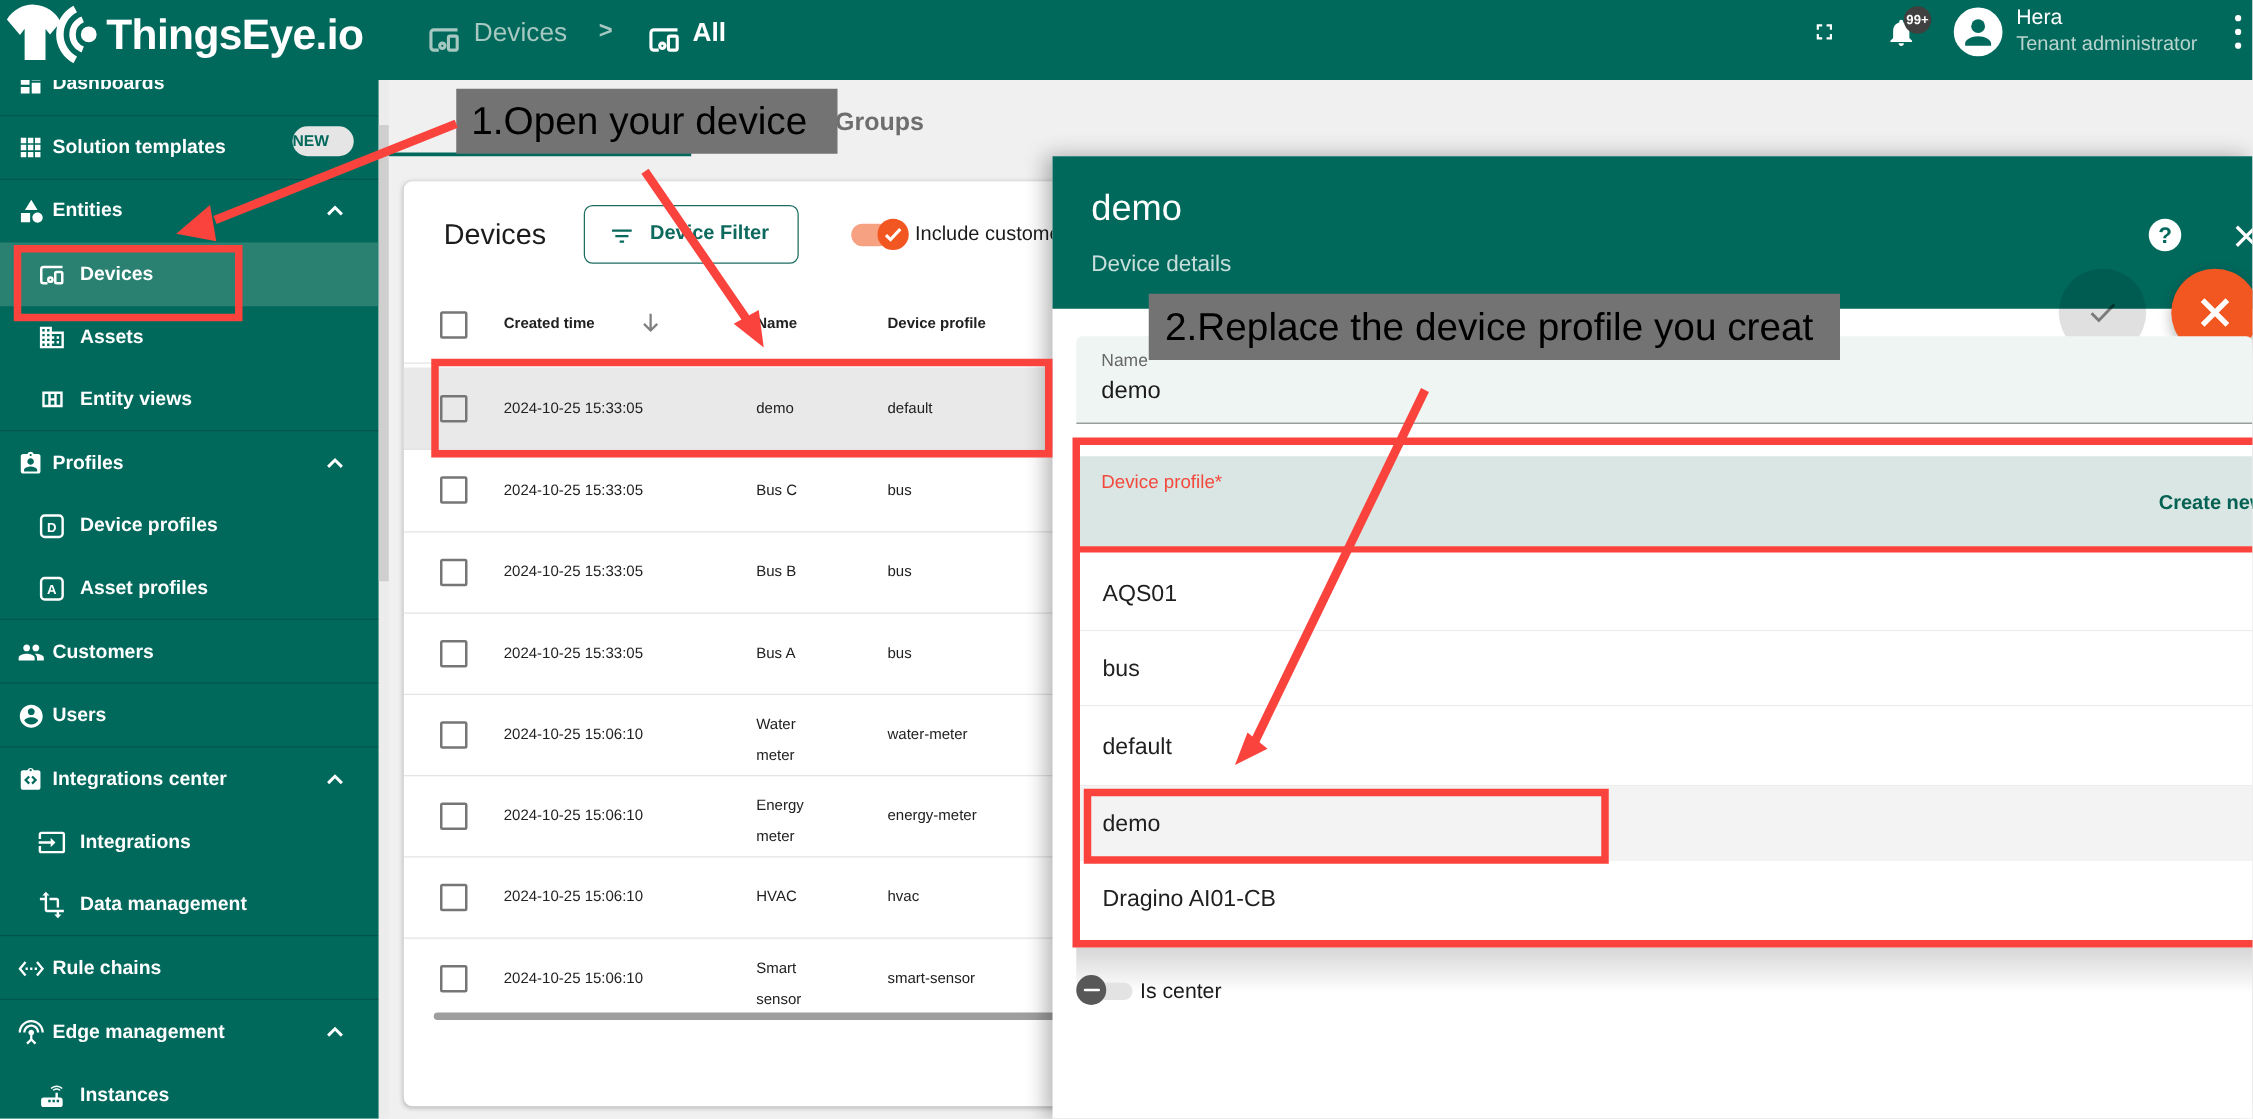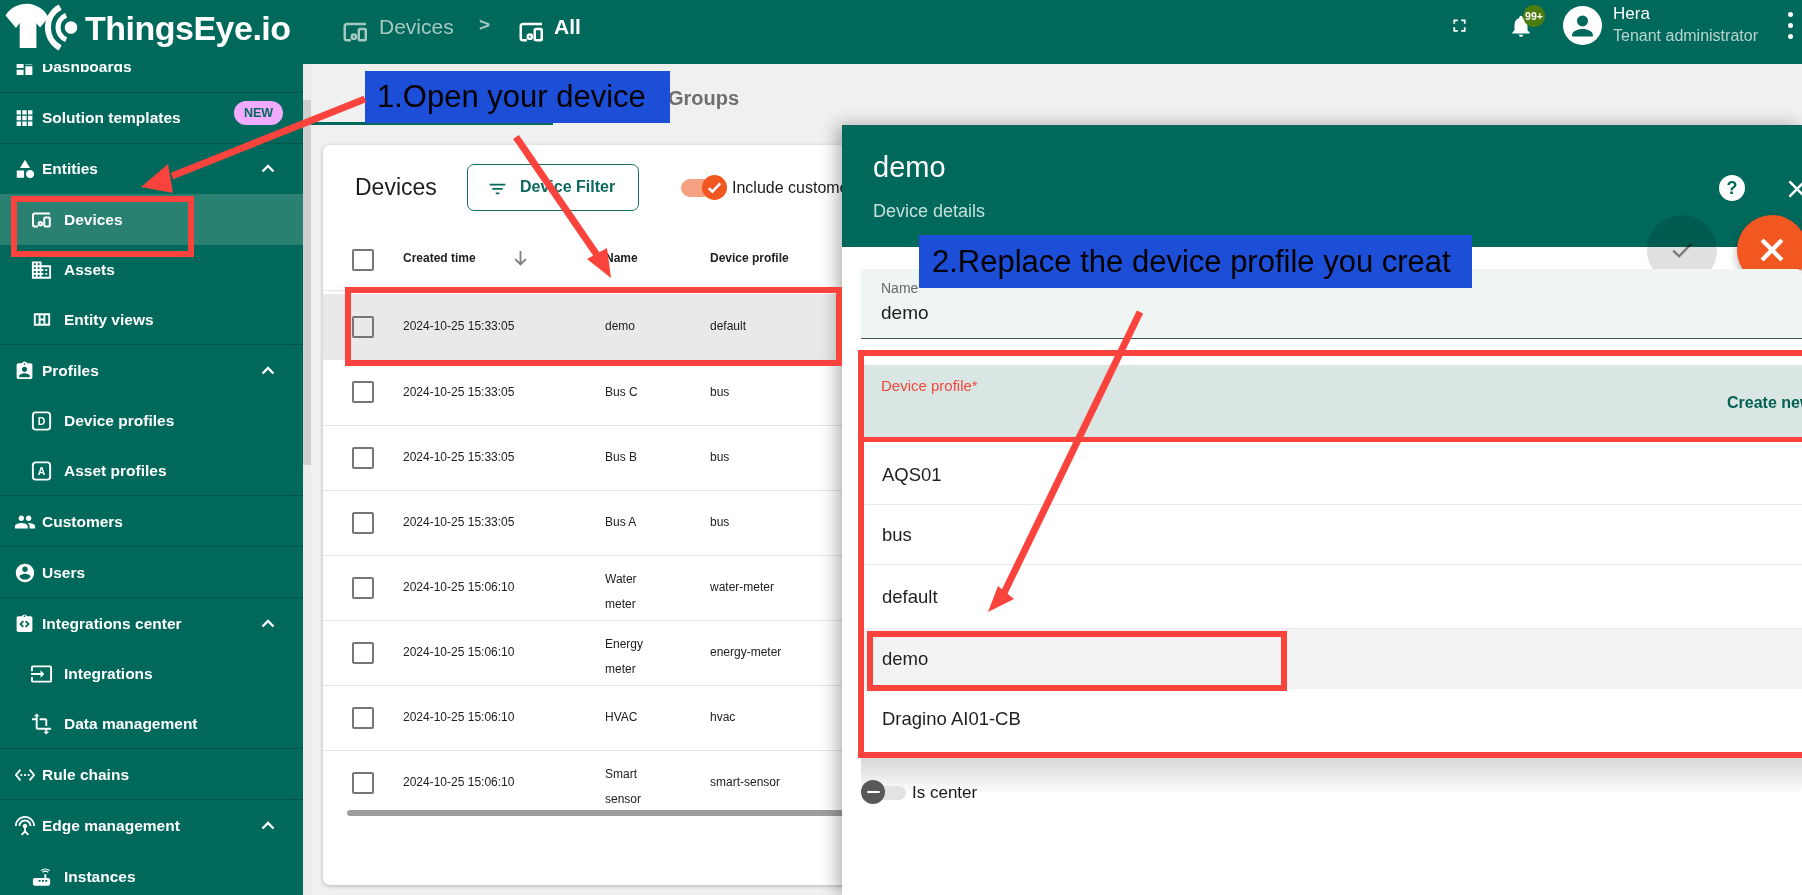--- a/index.html
+++ b/index.html
@@ -12,22 +12,22 @@
   #sidebar{left:0;top:64px;width:303px;height:831px;background:#00695c;z-index:20}
   .mi{position:absolute;left:0;width:303px;height:51px;color:#fff}
   .mi .txt{position:absolute;left:42px;top:50%;transform:translateY(-50%);font-size:15.5px;font-weight:bold;white-space:nowrap}
   .mi.sub .txt{left:64px}
   .mi svg{position:absolute;top:50%;transform:translateY(-50%)}
   .mi .ic1{left:14px}
   .mi .ic2{left:30px}
   .mi .chev{left:256px}
   .sdiv{position:absolute;left:0;width:303px;height:1px;background:rgba(0,0,0,0.18)}
   #selrow{position:absolute;left:0;top:130px;width:303px;height:51px;background:#2a8172}
-  .newbadge{position:absolute;left:234px;top:37px;width:49px;height:24px;background:#f0abfc;border-radius:12px;
-    color:#00695c;font-size:12.5px;font-weight:bold;text-align:center;line-height:24px}
+  .newbadge{position:absolute;left:234px;top:37px;width:49px;height:24px;background:#e5e5e5;border-radius:12px;
+    color:#00695c;font-size:12.5px;font-weight:bold;line-height:24px}
   
   #sbtrack{left:303px;top:64px;width:8px;height:831px;background:#ececec;z-index:21}
   #sbthumb{left:303px;top:100px;width:8px;height:365px;background:#cfcfcf;z-index:22}
   
   #tabGroups{left:668px;top:87px;font-size:20px;font-weight:bold;color:#6e6e6e;z-index:5}
   #tabline{left:303px;top:122px;width:250px;height:3px;background:#00695c;z-index:5}
   
   #card{left:323px;top:145px;width:740px;height:740px;background:#fff;border-radius:7px;
         box-shadow:0 1px 4px rgba(0,0,0,0.25);z-index:4}
   #card .title{position:absolute;left:32px;top:29px;font-size:23px;color:#1c1c1c}
@@ -65,21 +65,21 @@
   .opt{position:absolute;left:19px;width:941px;font-size:18.5px;color:#1f1f1f;border-bottom:1px solid #ececec;background:#fff;box-sizing:border-box}
   .opt span{position:absolute;left:21px;top:50%;transform:translateY(-50%)}
   #gwTrack{position:absolute;left:34px;top:661px;width:30px;height:14px;border-radius:7px;background:#e3e3e3}
   #gwThumb{position:absolute;left:19px;top:655px;width:24px;height:24px;border-radius:50%;background:#585858}
   #gwThumb div{position:absolute;left:5.5px;top:10.5px;width:13px;height:2.5px;background:#fff;border-radius:1px}
   #gwLabel{position:absolute;left:70px;top:658px;font-size:17px;color:#1a1a1a}
   #fdesc{top:701px;width:941px;height:69px;background:#eff5f3}
   #fdesc .lab{position:absolute;left:21px;top:23px;font-size:19px;color:#777}
   
   .redbox{position:absolute;border:6px solid #fa433c;box-sizing:border-box;z-index:60}
-  .oanno{position:absolute;background:#1d4ed8;color:#000;z-index:60;white-space:nowrap}
+  .oanno{position:absolute;background:#737373;color:#000;z-index:60;white-space:nowrap}
   #anno1{left:365px;top:71px;width:305px;height:52px;font-size:31px;line-height:52px;padding-left:12px;box-sizing:border-box}
   #anno2{left:919px;top:235px;width:553px;height:53px;font-size:31px;line-height:53px;padding-left:13px;box-sizing:border-box}
   #arrows{left:0;top:0;width:1802px;height:895px;z-index:65;pointer-events:none}
 </style>
 </head>
 <body>
 
 <div id="topbar" class="abs">
   <svg class="abs" style="left:1px;top:2px" width="80" height="52" viewBox="0 0 80 52">
     <g fill="#fff">
@@ -108,21 +108,21 @@
     </g>
   </svg>
   <div class="abs" style="left:554px;top:15px;font-size:21px;font-weight:bold;color:#fff">All</div>
 
   <svg class="abs" style="left:1449px;top:15px" width="21" height="21" viewBox="0 0 24 24" fill="#fff">
     <path d="M7 14H5v5h5v-2H7v-3zm-2-4h2V7h3V5H5v5zm12 7h-3v2h5v-5h-2v3zM14 5v2h3v3h2V5h-5z"></path>
   </svg>
   <svg class="abs" style="left:1508px;top:13px" width="26" height="26" viewBox="0 0 24 24" fill="#fff">
     <path d="M12 22c1.1 0 2-.9 2-2h-4c0 1.1.9 2 2 2zm6-6v-5c0-3.07-1.63-5.64-4.5-6.32V4c0-.83-.67-1.5-1.5-1.5s-1.5.67-1.5 1.5v.68C7.64 5.36 6 7.92 6 11v5l-2 2v1h16v-1l-2-2z"></path>
   </svg>
-  <div class="abs" style="left:1523px;top:5px;width:22px;height:22px;border-radius:50%;background:#4d7c0f;color:#fff;font-size:10.5px;font-weight:bold;text-align:center;line-height:22px">99+</div>
+  <div class="abs" style="left:1523px;top:5px;width:22px;height:22px;border-radius:50%;background:#404040;color:#fff;font-size:10.5px;font-weight:bold;text-align:center;line-height:22px">99+</div>
   <div class="abs" style="left:1563px;top:6px;width:39px;height:39px;border-radius:50%;background:#fff">
     <svg width="39" height="39" viewBox="0 0 24 24" fill="#00695c">
       <circle cx="12" cy="9.2" r="3.4"></circle>
       <path d="M12 14.2c-3.2 0-6.4 1.6-6.4 3.6v1h12.8v-1c0-2-3.2-3.6-6.4-3.6z"></path>
     </svg>
   </div>
   <div class="abs" style="left:1613px;top:4px;font-size:17px;color:#fff">Hera</div>
   <div class="abs" style="left:1613px;top:27px;font-size:16px;color:#b9d4ce">Tenant administrator</div>
   <div class="abs" style="left:1788px;top:12px">
     <div style="width:5px;height:5px;border-radius:50%;background:#fff;margin:0 0 6px 0"></div>

